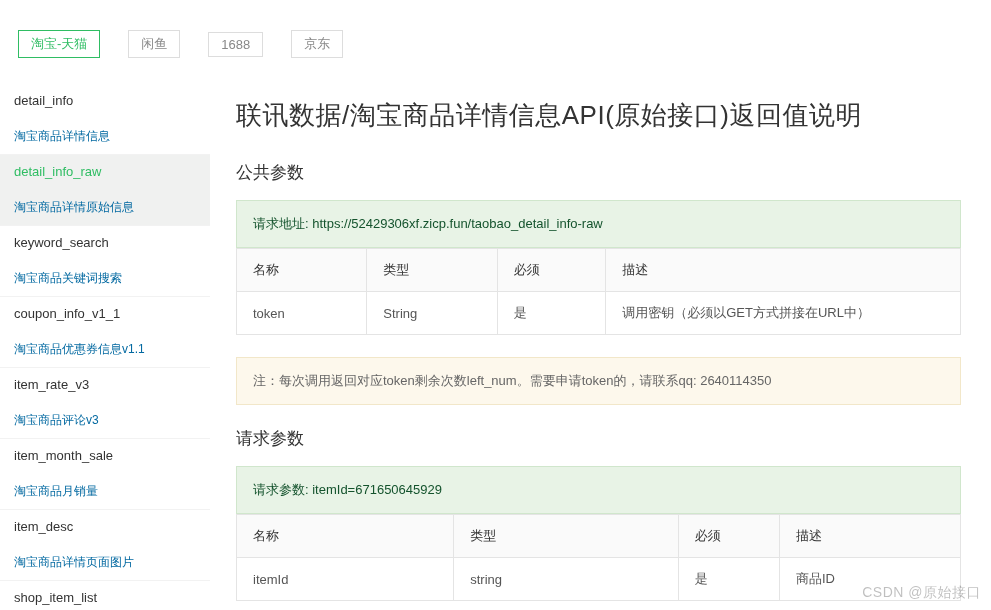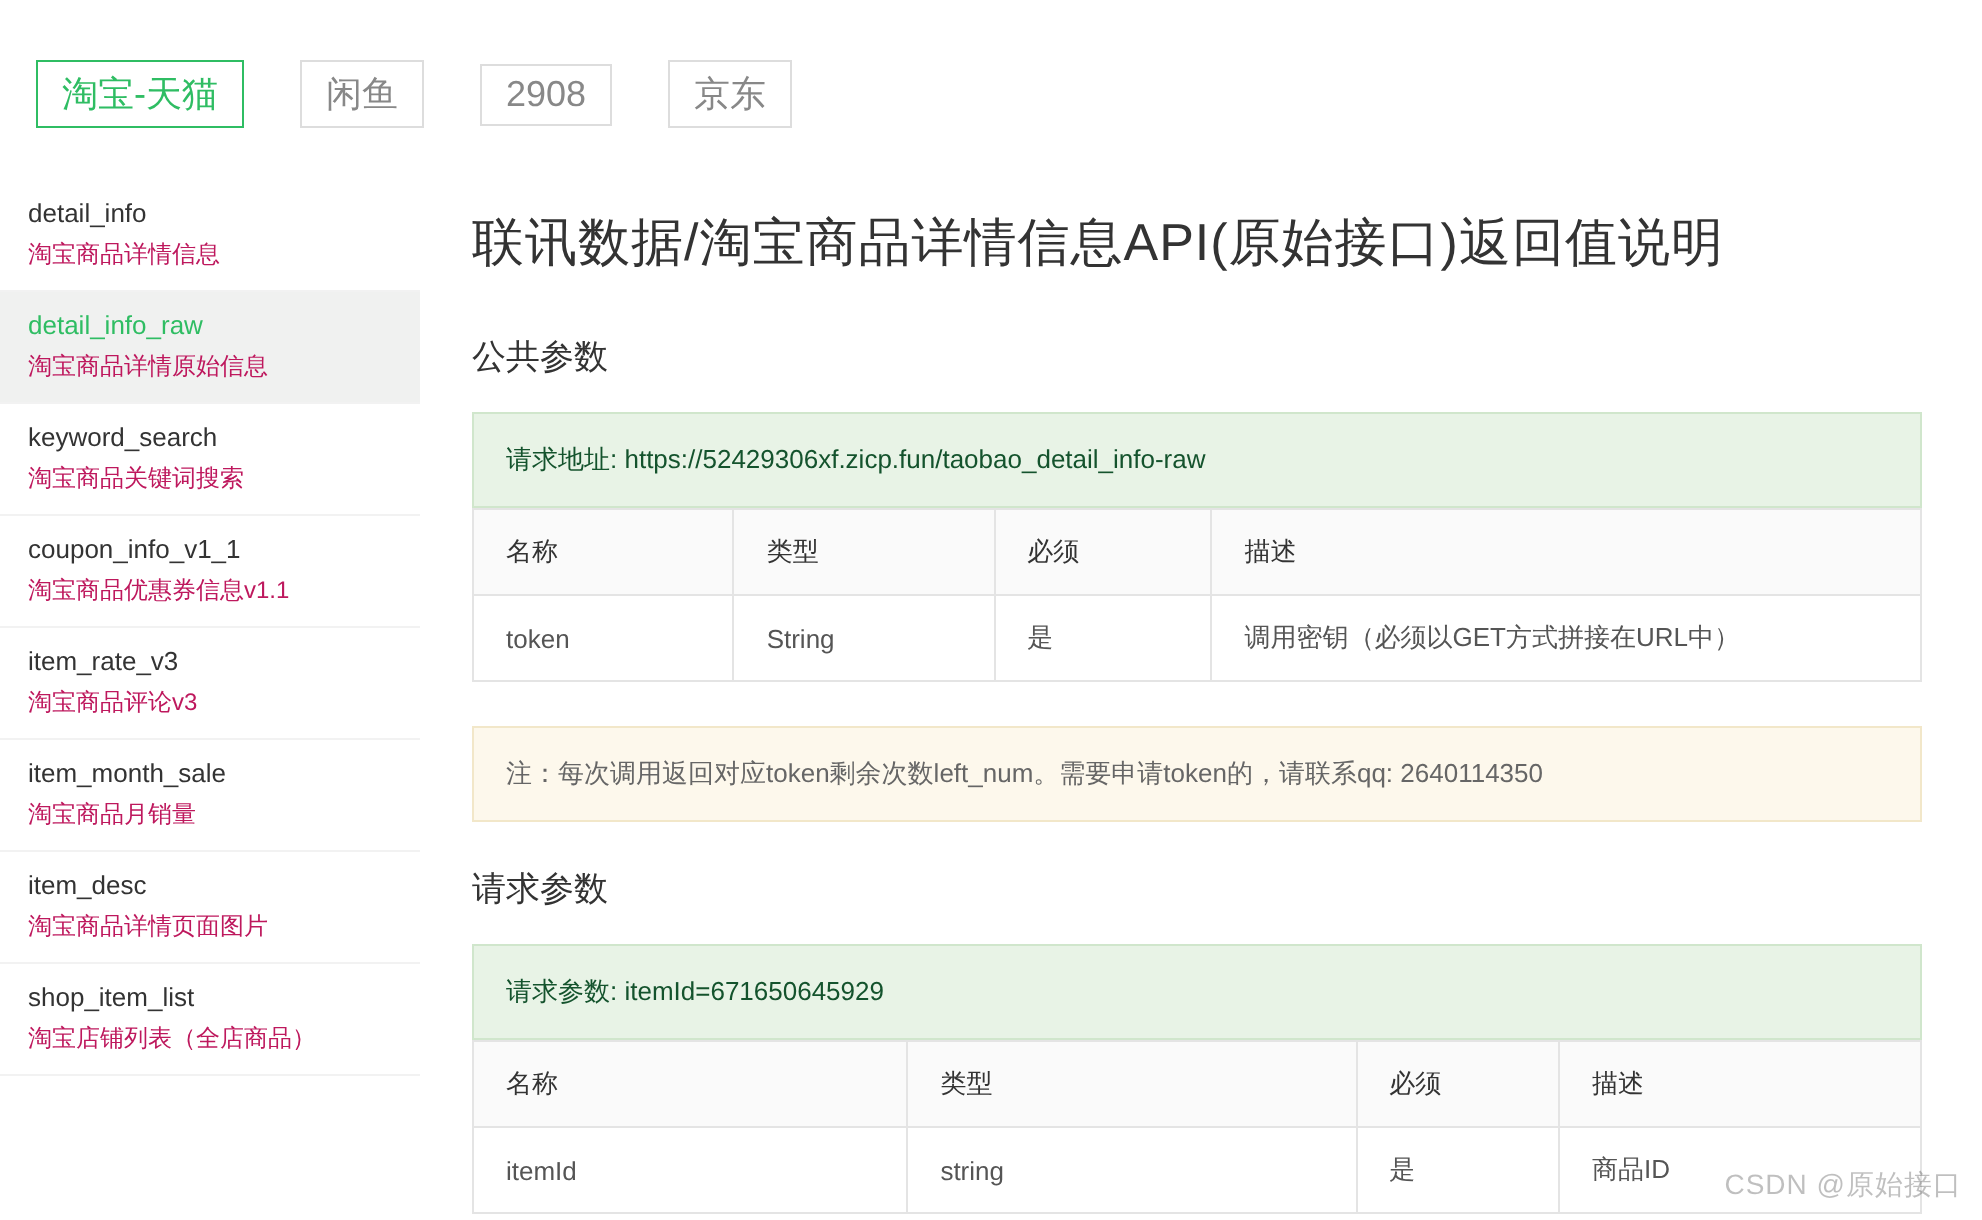--- a/index.html
+++ b/index.html
@@ -15,21 +15,21 @@
   }
   .tabs {
     display: flex;
     gap: 28px;
     padding: 30px 0 16px 18px;
     align-items: center;
   }
   .tab {
     border: 1px solid #ddd;
     padding: 4px 12px;
-    font-size: 18px;
+    font-size: 13px;
     color: #888;
     cursor: pointer;
     background: #fff;
   }
   .tab.active {
     border-color: #2fbd63;
     color: #2fbd63;
   }
   .layout {
     display: flex;
@@ -41,21 +41,21 @@
     flex-shrink: 0;
   }
   .side-item {
     padding: 8px 14px 9px 14px;
     cursor: pointer;
     border-bottom: 1px solid #f2f2f2;
   }
   .side-item.active { background: #f0f1f0; }
   .side-title { font-size: 13px; color: #333; line-height: 1.4; }
   .side-item.active .side-title { color: #2fbd63; }
-  .side-sub { font-size: 12px; color: #be185d; line-height: 1.4; margin-top: 3px; }
+  .side-sub { font-size: 12px; color: #0369a1; line-height: 1.4; margin-top: 18px; }
   .main {
     flex: 1;
     padding: 0 30px 0 6px;
   }
   h1 { font-size: 26px; font-weight: 400; color: #333; margin: 14px 0 28px 0; letter-spacing: 0.5px;}
   h2 { font-size: 17px; font-weight: 400; color: #333; margin: 0 0 16px 0; }
   .box-green {
     background: #e8f3e6;
     border: 1px solid #d0e6cc;
     padding: 14px 16px;
@@ -97,21 +97,21 @@
     pointer-events: none;
     letter-spacing: 0.5px;
   }
 </style>
 </head>
 <body>
 
 <div class="tabs">
   <div class="tab active">淘宝-天猫</div>
   <div class="tab">闲鱼</div>
-  <div class="tab">2908</div>
+  <div class="tab">1688</div>
   <div class="tab">京东</div>
 </div>
 
 <div class="layout">
   <div class="sidebar">
     <div class="side-item">
       <div class="side-title">detail_info</div>
       <div class="side-sub">淘宝商品详情信息</div>
     </div>
     <div class="side-item active">

